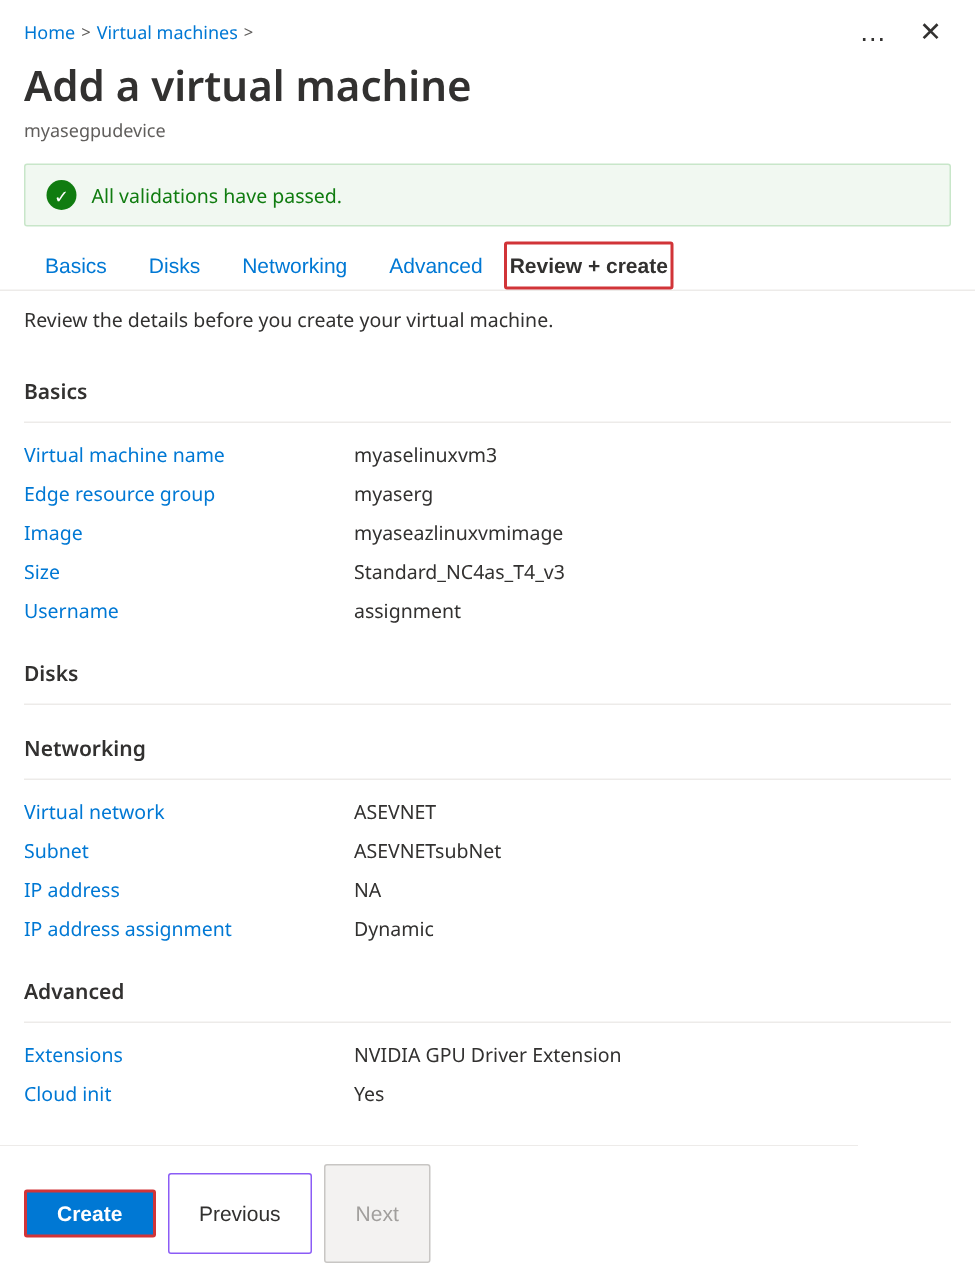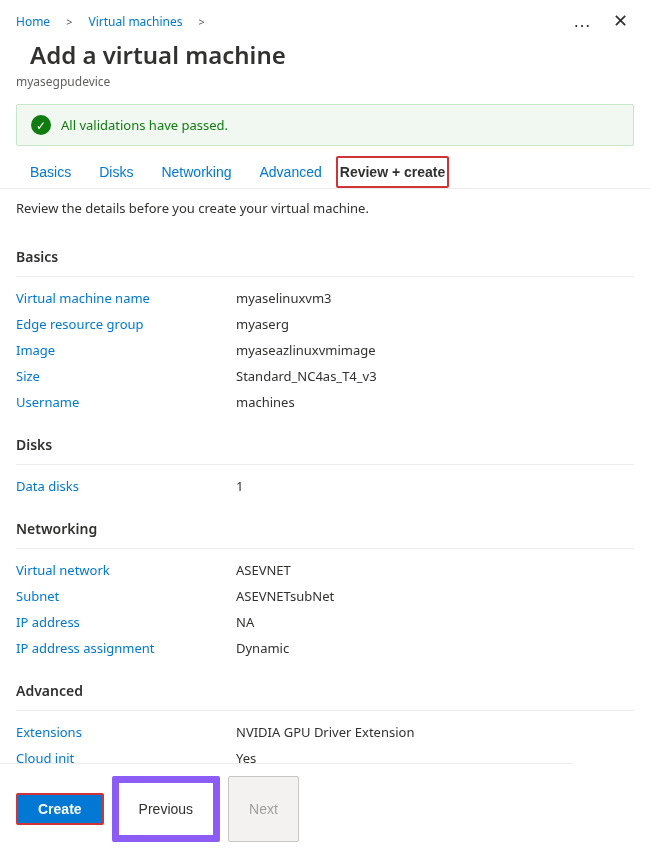--- a/index.html
+++ b/index.html
@@ -15,21 +15,21 @@
       display: flex;
       align-items: center;
       padding: 8px 16px 0 16px;
       justify-content: space-between;
     }
     .breadcrumb {
       display: flex;
       align-items: center;
       font-size: 12px;
       color: #0078d4;
-      gap: 16px;
+      gap: 4px;
     }
     .breadcrumb span { color: #605e5c; font-size: 12px; }
     .breadcrumb a { color: #0078d4; text-decoration: none; }
     .breadcrumb .chevron { color: #605e5c; font-size: 11px; }
     .top-bar-right {
       display: flex;
       align-items: center;
       gap: 12px;
     }
     .ellipsis-btn {
@@ -45,27 +45,26 @@
       border: none;
       cursor: pointer;
       font-size: 18px;
       color: #323130;
       padding: 2px 6px;
     }
     .title-area {
       padding: 4px 16px 4px 16px;
     }
     .main-title {
-      font-size: 24px;
+      font-size: 28px;
       font-weight: 600;
       color: #323130;
       display: flex;
       align-items: center;
       gap: 10px;
-      margin-left: 14px;
     }
     .subtitle {
       font-size: 12px;
       color: #605e5c;
       margin-top: 2px;
     }
     .validation-banner {
       margin: 10px 16px 10px 16px;
       background: #f1f8f1;
       border: 1px solid #c8e6c9;
@@ -177,21 +176,21 @@
       border: 2px solid #d13438;
       padding: 6px 20px;
       font-size: 14px;
       cursor: pointer;
       border-radius: 2px;
       font-weight: 600;
     }
     .btn-secondary {
       background: #fff;
       color: #323130;
-      border: 7px solid #8b5cf6;
+      border: 1px solid #8b5cf6;
       padding: 18px 20px;
       font-size: 14px;
       cursor: pointer;
       border-radius: 2px;
     }
     .btn-disabled {
       background: #f3f2f1;
       color: #a19f9d;
       border: 1px solid #c8c6c4;
       padding: 24px 20px;
@@ -254,31 +253,27 @@
     <div class="field-row">
       <span class="field-label">Image</span>
       <span class="field-value">myaseazlinuxvmimage</span>
     </div>
     <div class="field-row">
       <span class="field-label">Size</span>
       <span class="field-value">Standard_NC4as_T4_v3</span>
     </div>
     <div class="field-row">
       <span class="field-label">Username</span>
-      <span class="field-value">machines</span>
+      <span class="field-value">assignment</span>
     </div>
   </div>
 
   <div class="section">
     <div class="section-title">Disks</div>
     <hr class="divider">
-    <div class="field-row">
-      <span class="field-label">Data disks</span>
-      <span class="field-value">1</span>
-    </div>
   </div>
 
   <div class="section">
     <div class="section-title">Networking</div>
     <hr class="divider">
     <div class="field-row">
       <span class="field-label">Virtual network</span>
       <span class="field-value">ASEVNET</span>
     </div>
     <div class="field-row">

